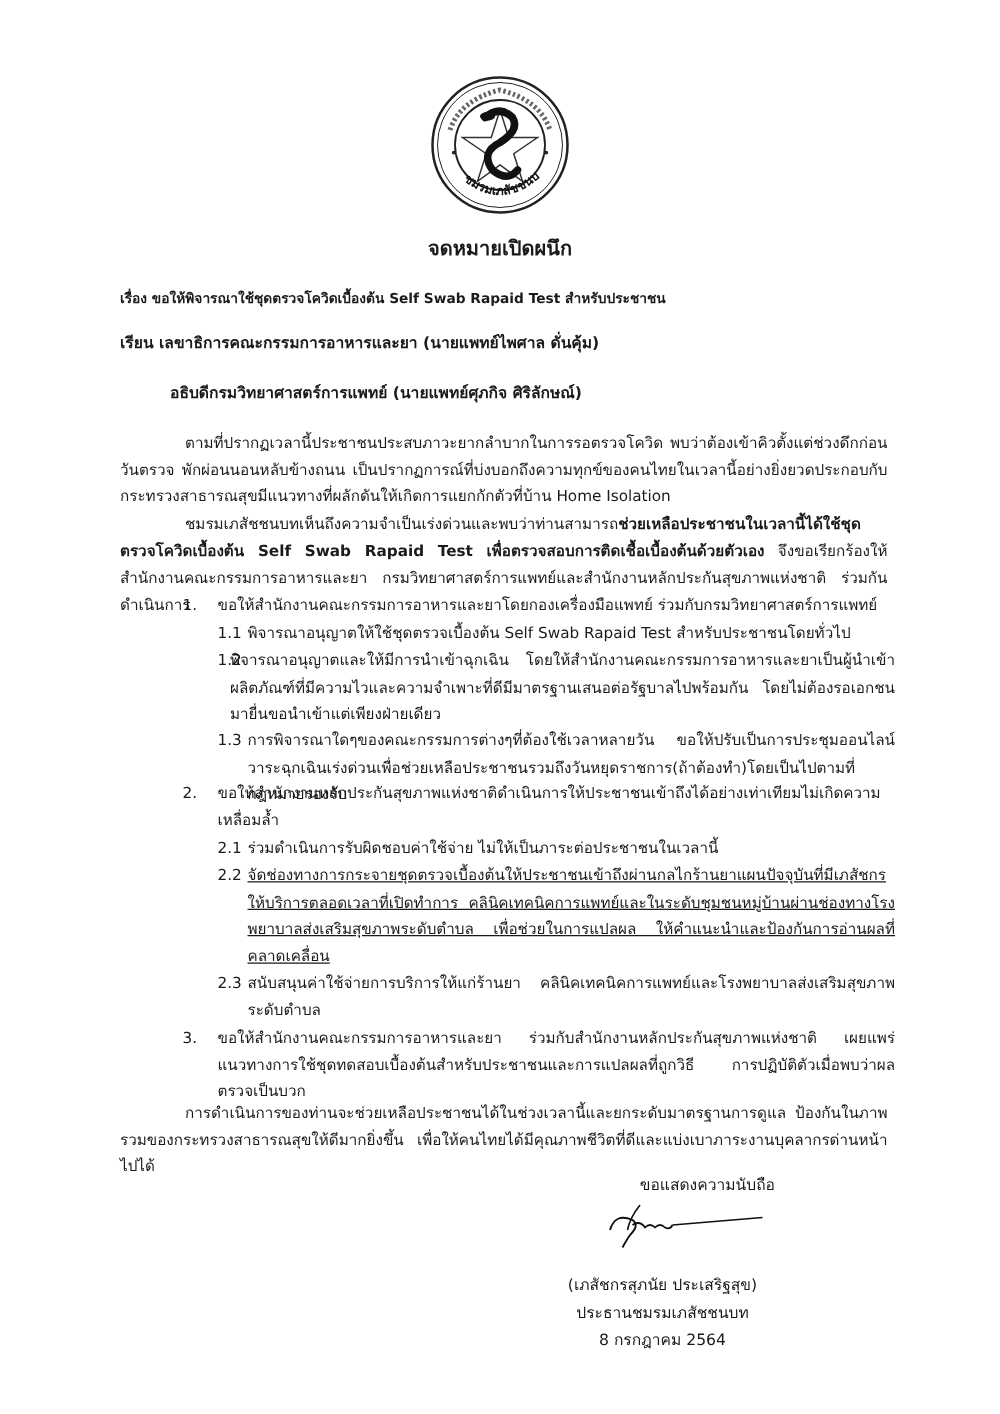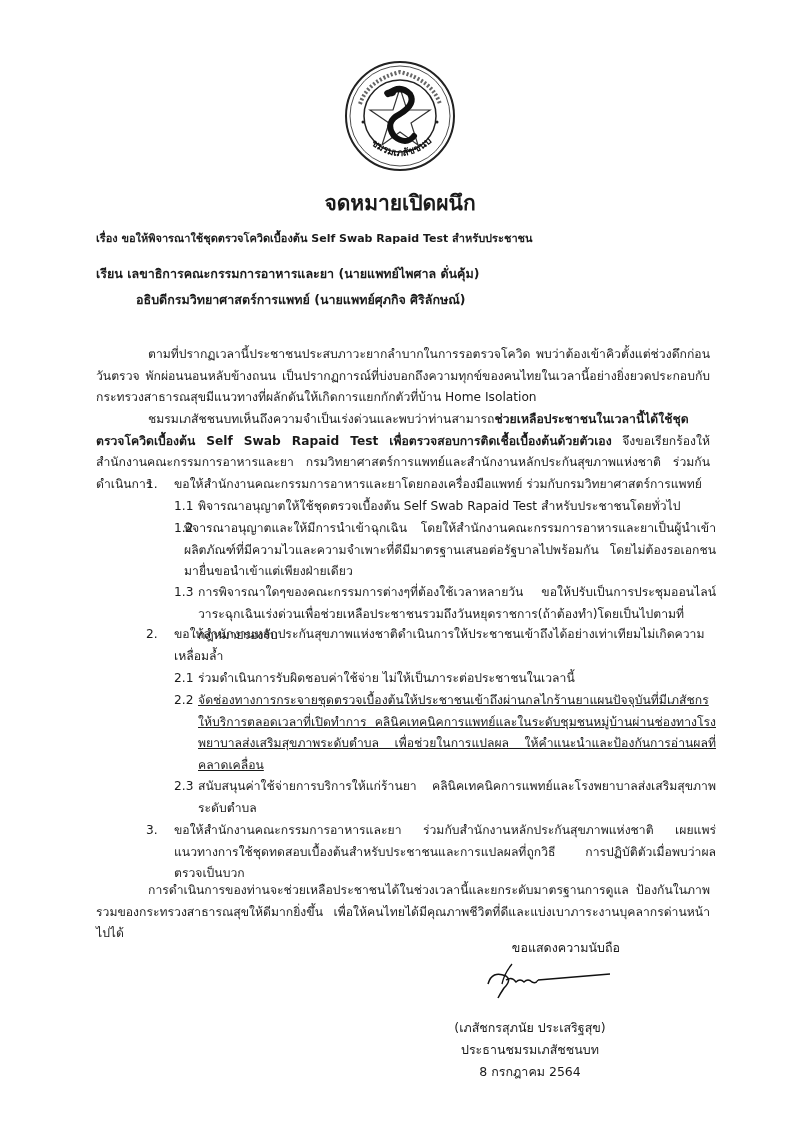--- a/index.html
+++ b/index.html
@@ -1,21 +1,21 @@
 <!DOCTYPE html>
 <html><head>
 <meta charset="utf-8">
 <style>
   html, body { margin:0; padding:0; background:#ffffff; }
   body { width:800px; height:1131px; position:relative; overflow:hidden;
          font-family:"DejaVu Sans", "Liberation Sans", sans-serif; color:#1a1a1a; }
   .page { position:absolute; left:0; top:0; width:800px; height:1131px; }
   .logo { position:absolute; left:344px; top:60px; width:112px; height:112px; }
   .title { position:absolute; left:0; width:800px; top:186px; text-align:center;
-           font-weight:bold; font-size:21px; }
+           font-weight:bold; font-size:16px; }
   .subject { position:absolute; left:96px; top:229px; font-weight:bold; font-size:11px; white-space:nowrap; }
   .to { position:absolute; left:96px; font-weight:bold; font-size:12.5px; white-space:nowrap; }
   .para { position:absolute; left:96px; width:614px; font-size:12.2px; line-height:21.5px;
           text-align:justify; text-indent:52px; }
   .para b { font-weight:bold; }
   .li { position:absolute; font-size:12.2px; line-height:21.5px; }
   .num { position:absolute; }
   .center-col { position:absolute; left:440px; width:180px; text-align:center; font-size:12.5px; }
   .sig { position:absolute; left:482px; top:962px; width:130px; height:40px; }
 </style>
@@ -38,21 +38,21 @@
     <text font-size="10" font-weight="bold" fill="#111" font-family="DejaVu Sans, sans-serif">
       <textPath href="#arcp" startOffset="8%">ชมรมเภสัชชนบท</textPath>
     </text>
   </svg>
 
   <div class="title">จดหมายเปิดผนึก</div>
 
   <div class="subject">เรื่อง ขอให้พิจารณาใช้ชุดตรวจโควิดเบื้องต้น Self Swab Rapaid Test สำหรับประชาชน</div>
 
   <div class="to" style="top:264px;">เรียน เลขาธิการคณะกรรมการอาหารและยา (นายแพทย์ไพศาล ดั่นคุ้ม)</div>
-  <div class="to" style="top:290px; left:136px;">อธิบดีกรมวิทยาศาสตร์การแพทย์ (นายแพทย์ศุภกิจ ศิริลักษณ์)</div>
+  <div class="to" style="top:304px; left:136px;">อธิบดีกรมวิทยาศาสตร์การแพทย์ (นายแพทย์ศุภกิจ ศิริลักษณ์)</div>
 
   <div class="para" style="top:344px;">ตามที่ปรากฏเวลานี้ประชาชนประสบภาวะยากลำบากในการรอตรวจโควิด พบว่าต้องเข้าคิวตั้งแต่ช่วงดึกก่อนวันตรวจ พักผ่อนนอนหลับข้างถนน เป็นปรากฏการณ์ที่บ่งบอกถึงความทุกข์ของคนไทยในเวลานี้อย่างยิ่งยวดประกอบกับกระทรวงสาธารณสุขมีแนวทางที่ผลักดันให้เกิดการแยกกักตัวที่บ้าน Home Isolation</div>
 
   <div class="para" style="top:409px;"><span>ชมรมเภสัชชนบทเห็นถึงความจำเป็นเร่งด่วนและพบว่าท่านสามารถ</span><b>ช่วยเหลือประชาชนในเวลานี้ได้ใช้ชุดตรวจโควิดเบื้องต้น Self Swab Rapaid Test เพื่อตรวจสอบการติดเชื้อเบื้องต้นด้วยตัวเอง</b><span> จึงขอเรียกร้องให้สำนักงานคณะกรรมการอาหารและยา กรมวิทยาศาสตร์การแพทย์และสำนักงานหลักประกันสุขภาพแห่งชาติ ร่วมกันดำเนินการ</span></div>
 
   <div class="li" style="top:474px; left:146px; width:570px;">
     <span class="num" style="left:0;">1.</span>
     <div style="margin-left:28px;">ขอให้สำนักงานคณะกรรมการอาหารและยาโดยกองเครื่องมือแพทย์ ร่วมกับกรมวิทยาศาสตร์การแพทย์</div>
   </div>
   <div class="li" style="top:496px; left:174px; width:542px;">

